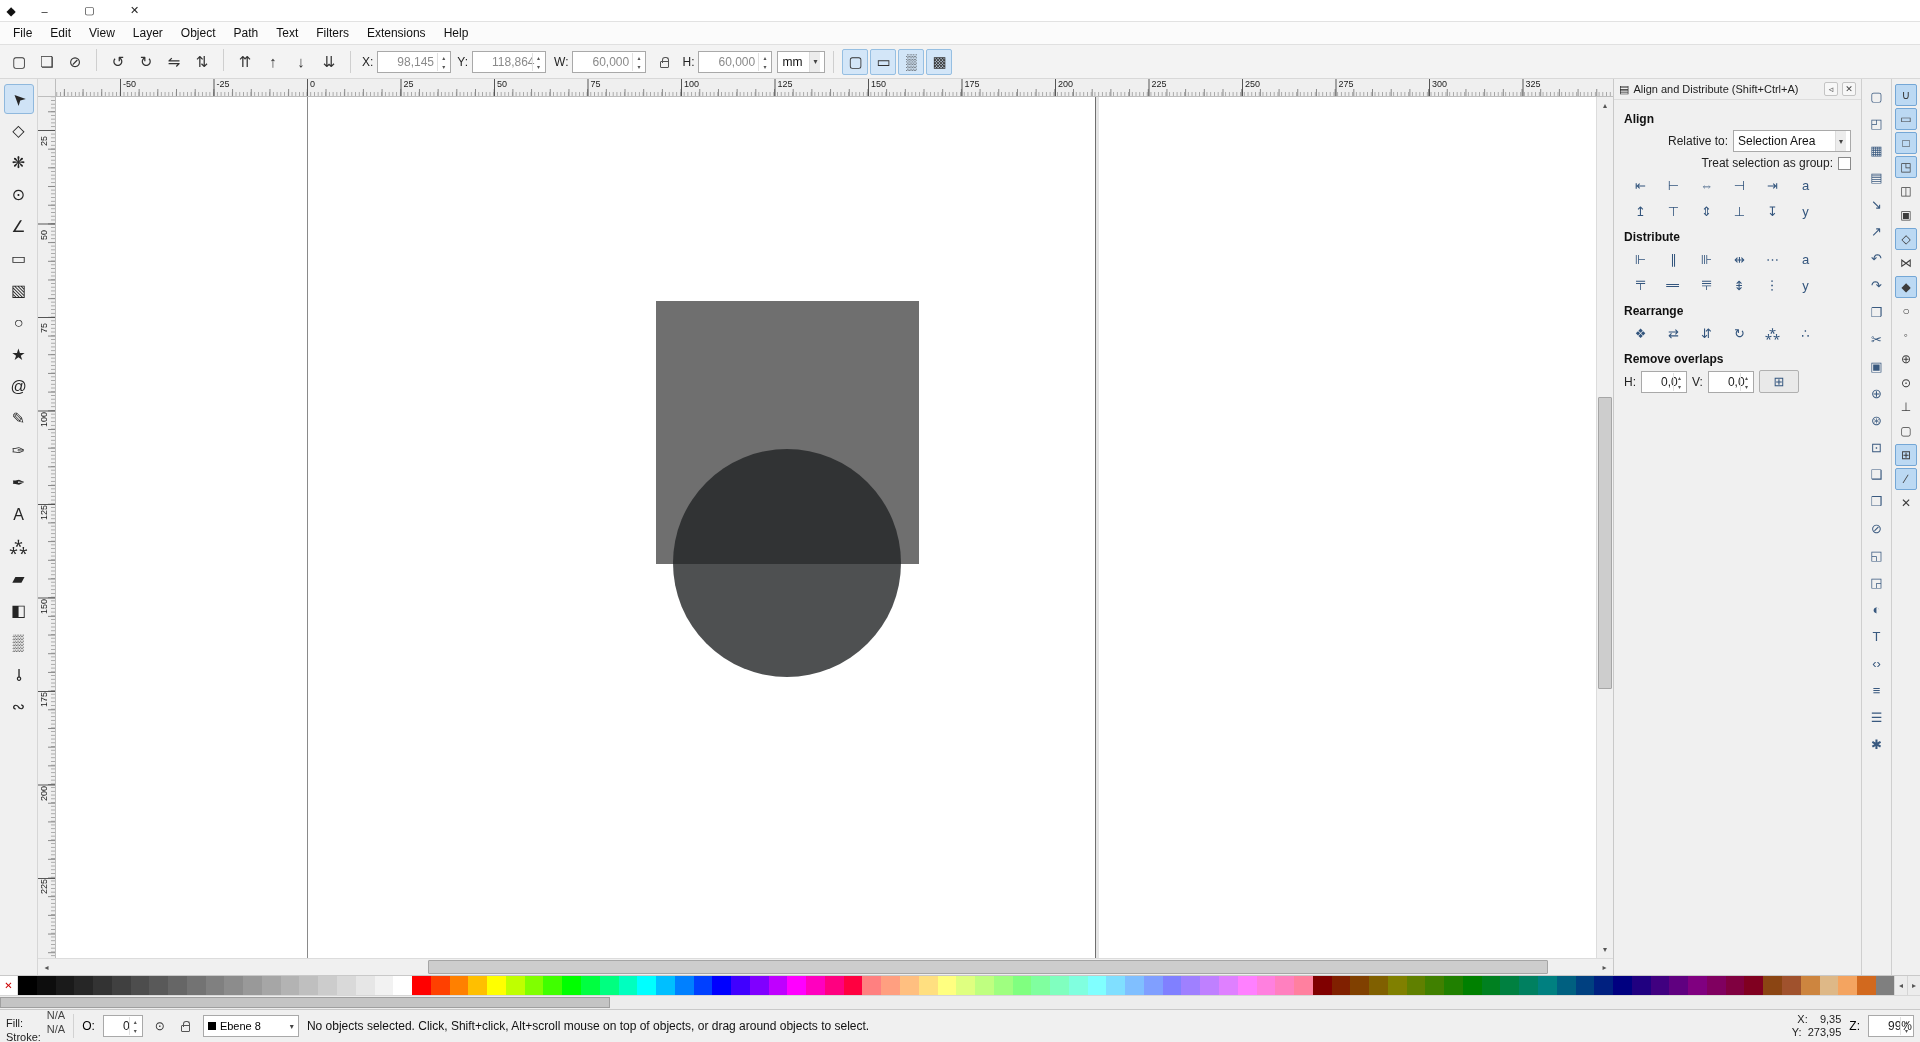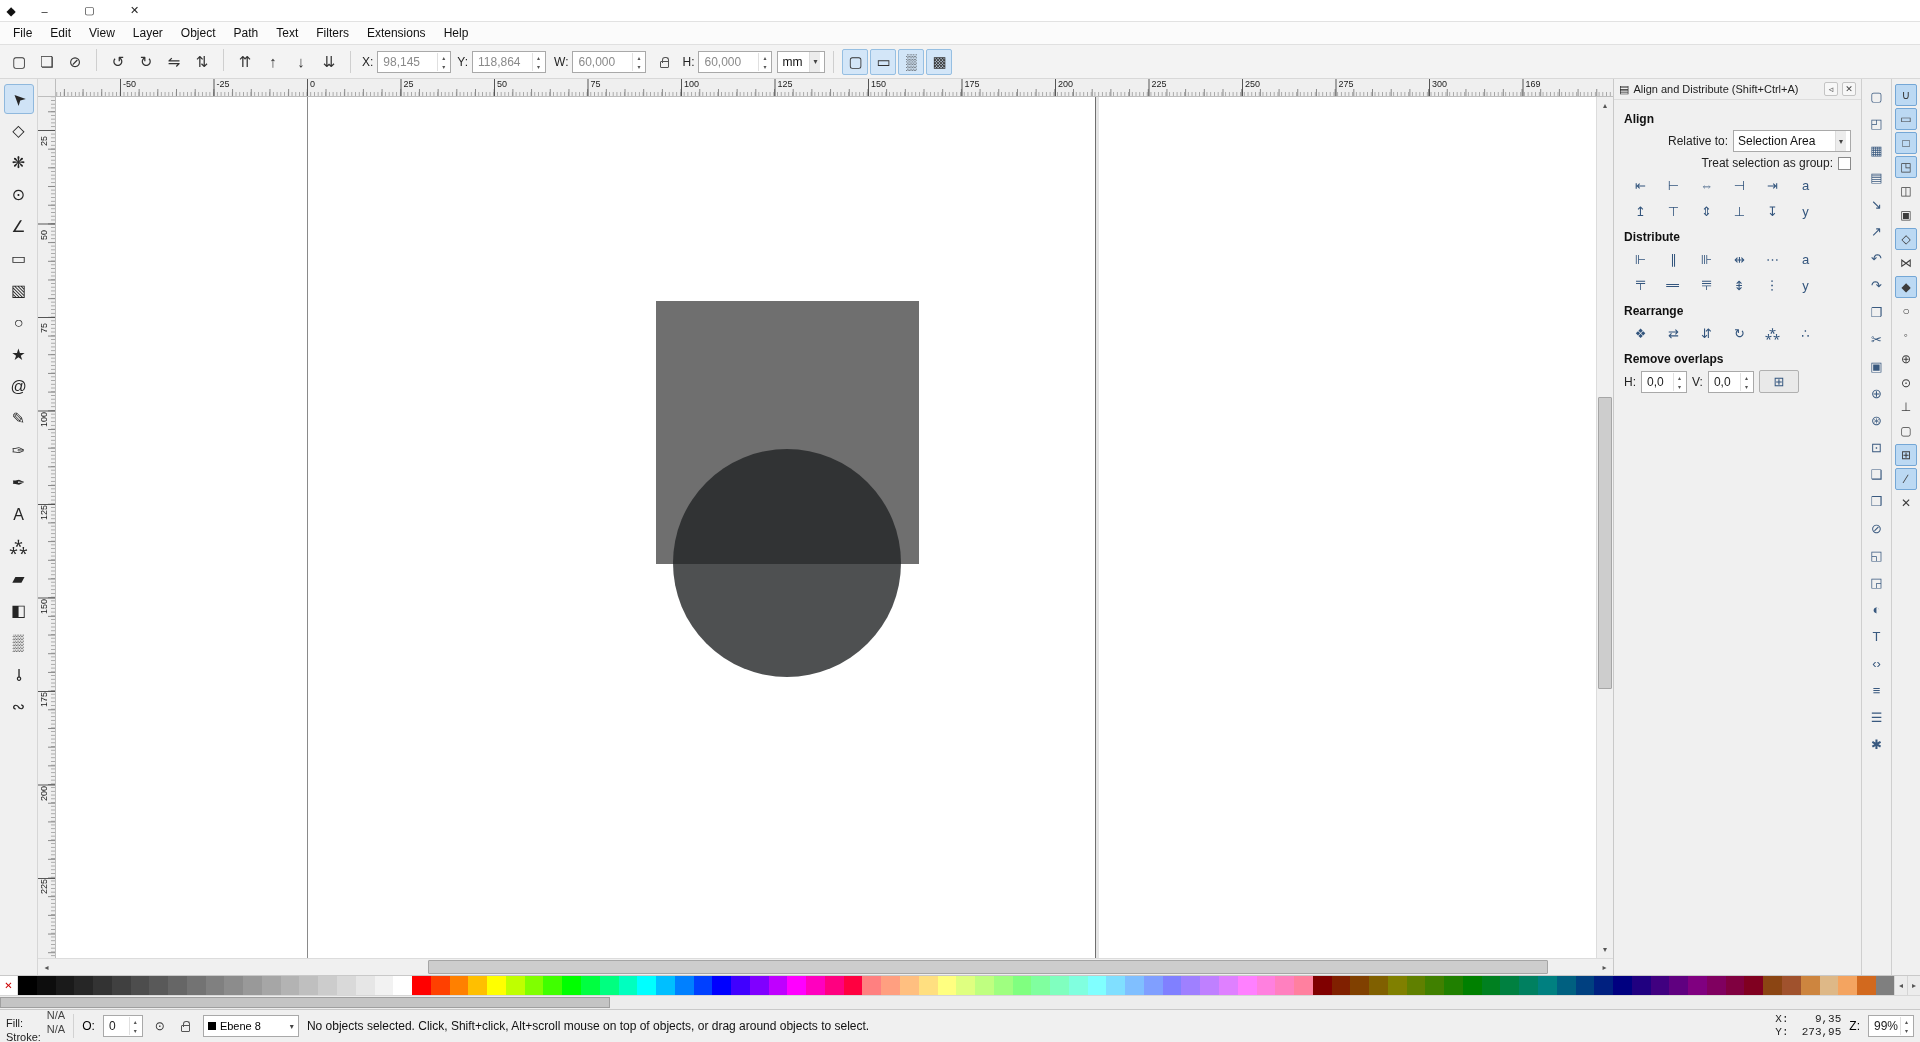--- a/index.html
+++ b/index.html
@@ -15,21 +15,21 @@
   .menubar{height:23px;background:#fbfbfb;display:flex;align-items:center;padding-left:4px;border-bottom:1px solid #e0e0e0;}
   .menu-item{padding:3px 9px;color:#111;cursor:default;}
 
   
   .opts{height:34px;background:#f3f3f3;border-bottom:1px solid #d8d8d8;display:flex;align-items:center;padding:0 6px;gap:2px;}
   .tb-btn{width:26px;height:26px;display:flex;align-items:center;justify-content:center;font-size:15px;color:#333;border:1px solid transparent;border-radius:2px;}
   .tb-btn.pressed{background:#d3e6f8;border-color:#96bfe2;}
   .tb-sep{width:1px;height:22px;background:#cfcfcf;margin:0 6px;flex:0 0 1px;}
   .field{display:flex;align-items:center;gap:4px;margin:0 3px;}
   .field label{color:#222;}
-  .spinbox{height:22px;background:#fff;border:1px solid #a9a9a9;display:flex;align-items:center;position:relative;padding:0 15px 0 5px;color:#8a8a8a;}
+  .spinbox{height:22px;background:#fff;border:1px solid #a9a9a9;display:flex;align-items:center;position:relative;padding:0 15px 0 19px;color:#8a8a8a;}
   .spinbox.w74{width:74px;}
   .spinbox.w46{width:46px;}
   .spinbox.w40{width:40px;}
   .arrows{position:absolute;right:1px;top:1px;bottom:1px;width:12px;display:flex;flex-direction:column;border-left:1px solid #e0e0e0;}
   .arrows:before{content:"▴";flex:1;font-size:6px;color:#555;display:flex;align-items:center;justify-content:center;}
   .arrows:after{content:"▾";flex:1;font-size:6px;color:#555;display:flex;align-items:center;justify-content:center;}
   .combo{height:22px;background:#fff;border:1px solid #a9a9a9;display:flex;align-items:center;padding:0 4px;gap:4px;color:#111;}
   .combo .caret{margin-left:auto;font-size:8px;color:#444;background:#ececec;border-left:1px solid #dcdcdc;align-self:stretch;display:flex;align-items:center;padding:0 3px;}
   .lockbody{width:9px;height:7px;border:1px solid #555;border-radius:1px;position:relative;margin-top:5px;}
   .lockbody:before{content:"";position:absolute;width:5px;height:5px;border:1px solid #555;border-bottom:none;border-radius:3px 3px 0 0;top:-5px;left:1px;}
@@ -110,21 +110,21 @@
   
   .statusbar{height:33px;background:#f0f0f0;border-top:1px solid #c9c9c9;display:flex;align-items:center;padding:0 6px;gap:8px;}
   .fs-block{display:flex;gap:6px;font-size:11px;line-height:14px;}
   .fs-labels{text-align:left;color:#222;margin-top:8px;}
   .fs-values{color:#444;}
   .sb-sep{width:1px;height:24px;background:#d2d2d2;}
   .sb-ico{width:18px;height:18px;display:flex;align-items:center;justify-content:center;font-size:12px;color:#333;}
   .layer-select{width:96px;height:22px;background:#fff;border:1px solid #a9a9a9;display:flex;align-items:center;gap:4px;padding:0 4px;font-size:11px;}
   .layer-dot{width:8px;height:8px;background:#000;flex:0 0 8px;}
   .status-msg{flex:1;min-width:0;white-space:nowrap;overflow:hidden;text-overflow:ellipsis;color:#111;font-size:12px;}
-  .coords{font-family:Liberation Mono, monospace;font-size:11px;line-height:13px;text-align:right;color:#222;white-space:pre;}
+  .coords{font-family:Liberation Sans, sans-serif;font-size:11px;line-height:13px;text-align:right;color:#222;white-space:pre;}
   .spin-val{color:#222;}
   .gray-val{color:#8a8a8a;}
 </style>
 </head>
 <body>
 
 <div class="titlebar">
   <span class="app-icon">◆</span>
   <div class="win-btn">–</div>
   <div class="win-btn">▢</div>
@@ -318,21 +318,21 @@
           <span class="rlabel" style="left: 534.5px;">75</span>
           <span class="rlabel" style="left: 628px;">100</span>
           <span class="rlabel" style="left: 721.5px;">125</span>
           <span class="rlabel" style="left: 815px;">150</span>
           <span class="rlabel" style="left: 908.5px;">175</span>
           <span class="rlabel" style="left: 1002px;">200</span>
           <span class="rlabel" style="left: 1095.5px;">225</span>
           <span class="rlabel" style="left: 1189px;">250</span>
           <span class="rlabel" style="left: 1282.5px;">275</span>
           <span class="rlabel" style="left: 1376px;">300</span>
-          <span class="rlabel" style="left: 1469.5px;">169</span>
+          <span class="rlabel" style="left: 1469.5px;">325</span>
         </div>
     </div>
     <div class="canvas-row">
       <div class="vruler">
           <span class="vlabel" style="top: 49px;">25</span>
           <span class="vlabel" style="top: 142.5px;">50</span>
           <span class="vlabel" style="top: 236px;">75</span>
           <span class="vlabel" style="top: 329.5px;">100</span>
           <span class="vlabel" style="top: 423px;">125</span>
           <span class="vlabel" style="top: 516.5px;">150</span>

